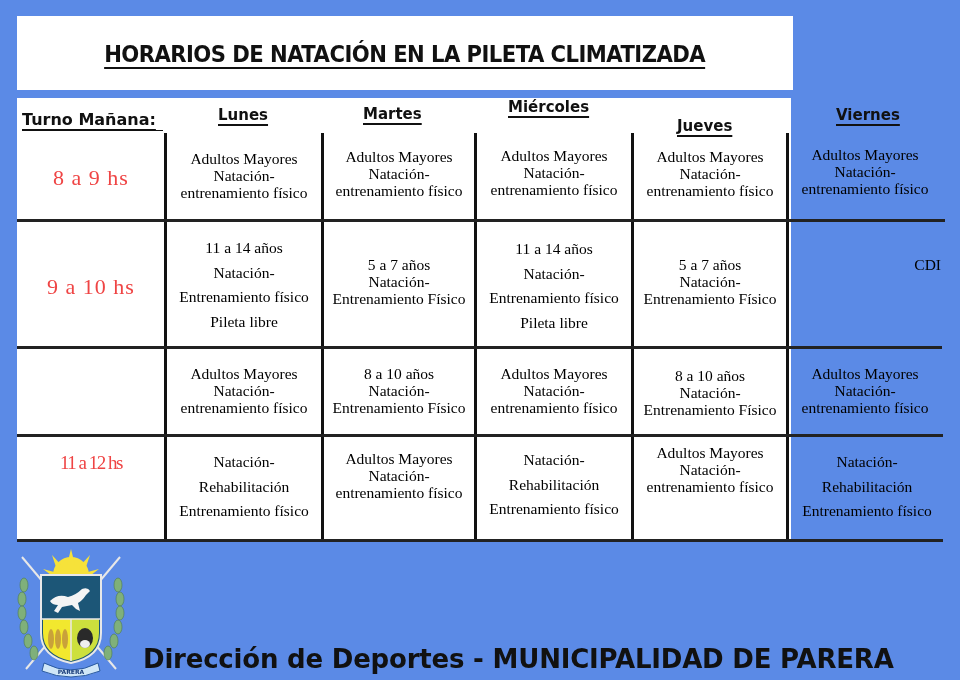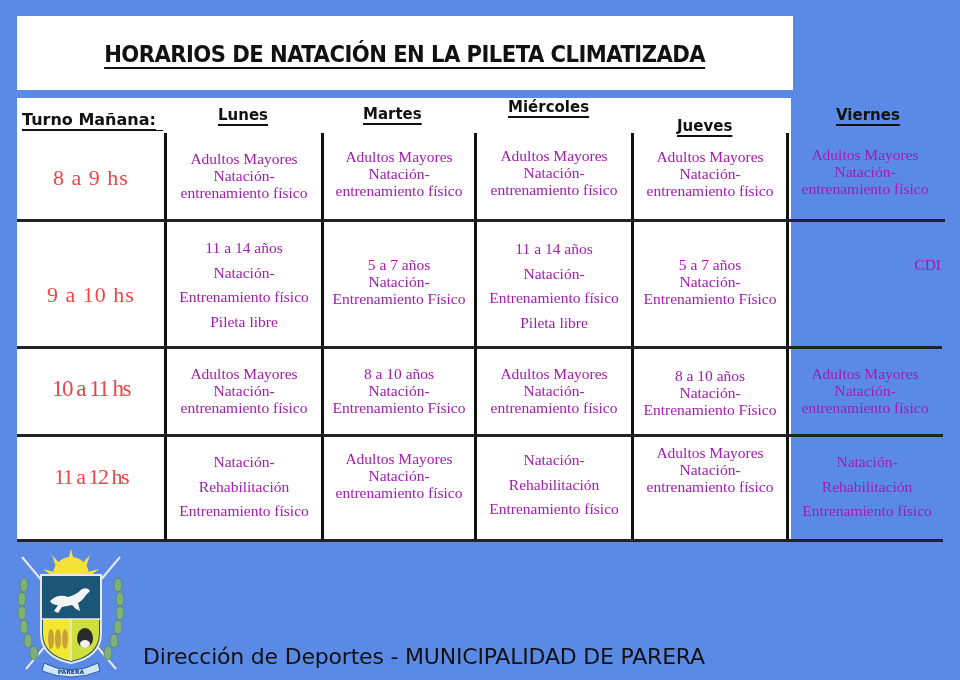--- a/index.html
+++ b/index.html
@@ -33,28 +33,28 @@
     .vline { position: absolute; width: 3px; background: #111; }
     .hline { position: absolute; height: 3px; background: #222; }
     .time-cell {
       position: absolute; left: 0; width: 148px;
       display: flex; align-items: center; justify-content: center;
       font-family: "Liberation Serif", serif; font-size: 22px; color: #ef4444; white-space: nowrap;
     }
     .cell {
       position: absolute; display: flex; flex-direction: column;
       align-items: center; justify-content: flex-start;
-      font-family: "Liberation Serif", serif; font-size: 15.5px; color: #a21caf;
+      font-family: "Liberation Serif", serif; font-size: 15.5px; color: #000000;
       text-align: center; line-height: 17px; white-space: nowrap;
     }
     .cell.spaced { line-height: 24.5px; font-family: Liberation Serif, serif; }
     .cell span { display: block; }
     .footer {
       position: absolute; left: 143px; top: 644px;
-      font-family: "DejaVu Sans", sans-serif; font-weight: normal; font-size: 22px; color: #111;
+      font-family: "DejaVu Sans", sans-serif; font-weight: bold; font-size: 26px; color: #111;
       white-space: nowrap; letter-spacing: -0.2px;
     }
     .crest { position: absolute; left: 8px; top: 545px; width: 125px; height: 135px; }
   </style>
 </head>
 <body>
 
 <div class="title-panel">
   <h1>HORARIOS DE NATACIÓN EN LA PILETA CLIMATIZADA</h1>
 </div>
@@ -101,21 +101,21 @@
     <span>Adultos Mayores</span>
       <span>Natación-</span>
       <span>entrenamiento físico</span>
   </div>
   <div class="cell" style="left:772px; width:152px; top:48px;">
     <span>Adultos Mayores</span>
       <span>Natación-</span>
       <span>entrenamiento físico</span>
   </div>
 
-  <div class="time-cell" style="top:132px; height:130px; font-size:22px; letter-spacing:1px;">9 a 10 hs</div>
+  <div class="time-cell" style="top:124px; height:130px; font-size:22px; letter-spacing:1px;">9 a 10 hs</div>
   <div class="cell spaced" style="left:150px; width:154px; top:138px;">
     <span>11 a 14 años</span>
       <span>Natación-</span>
       <span>Entrenamiento físico</span>
       <span>Pileta libre</span>
   </div>
   <div class="cell" style="left:307px; width:150px; top:158px;">
     <span>5 a 7 años</span>
       <span>Natación-</span>
       <span>Entrenamiento Físico</span>
@@ -128,21 +128,20 @@
   </div>
   <div class="cell" style="left:617px; width:152px; top:158px;">
     <span>5 a 7 años</span>
       <span>Natación-</span>
       <span>Entrenamiento Físico</span>
   </div>
   <div class="cell" style="left:772px; width:152px; top:158px;align-items:flex-end;">
     <span>CDI</span>
   </div>
 
-  <div class="time-cell" style="top:251px; height:80px; font-size:23px; letter-spacing:-1.5px;">10 a 11 hs</div>
   <div class="cell" style="left:150px; width:154px; top:267px;">
     <span>Adultos Mayores</span>
       <span>Natación-</span>
       <span>entrenamiento físico</span>
   </div>
   <div class="cell" style="left:307px; width:150px; top:267px;">
     <span>8 a 10 años</span>
       <span>Natación-</span>
       <span>Entrenamiento Físico</span>
   </div>
@@ -155,21 +154,21 @@
     <span>8 a 10 años</span>
       <span>Natación-</span>
       <span>Entrenamiento Físico</span>
   </div>
   <div class="cell" style="left:772px; width:152px; top:267px;">
     <span>Adultos Mayores</span>
       <span>Natación-</span>
       <span>entrenamiento físico</span>
   </div>
 
-  <div class="time-cell" style="top:339px; height:80px; font-size:22px; letter-spacing:-1.5px;">11 a 12 hs</div>
+  <div class="time-cell" style="top:325px; height:80px; font-size:19px; letter-spacing:-1.5px;">11 a 12 hs</div>
   <div class="cell spaced" style="left:150px; width:154px; top:352px;">
     <span>Natación-</span>
       <span>Rehabilitación</span>
       <span>Entrenamiento físico</span>
   </div>
   <div class="cell" style="left:307px; width:150px; top:352px;">
     <span>Adultos Mayores</span>
       <span>Natación-</span>
       <span>entrenamiento físico</span>
   </div>

